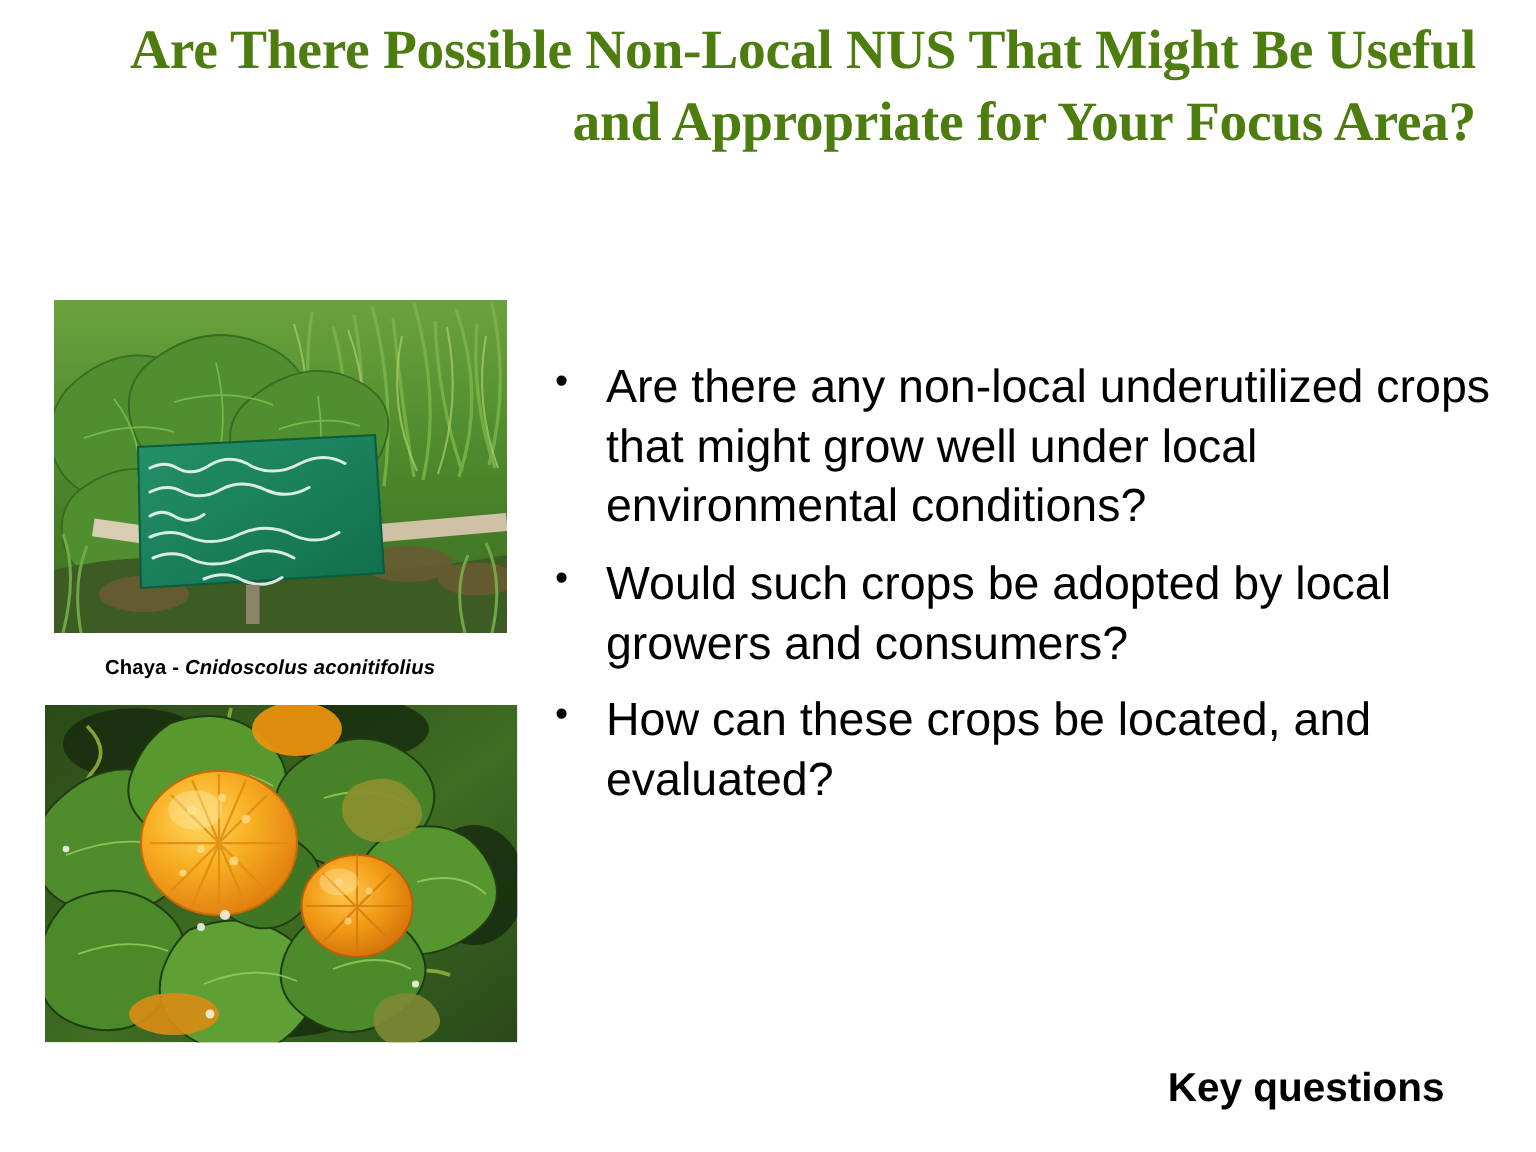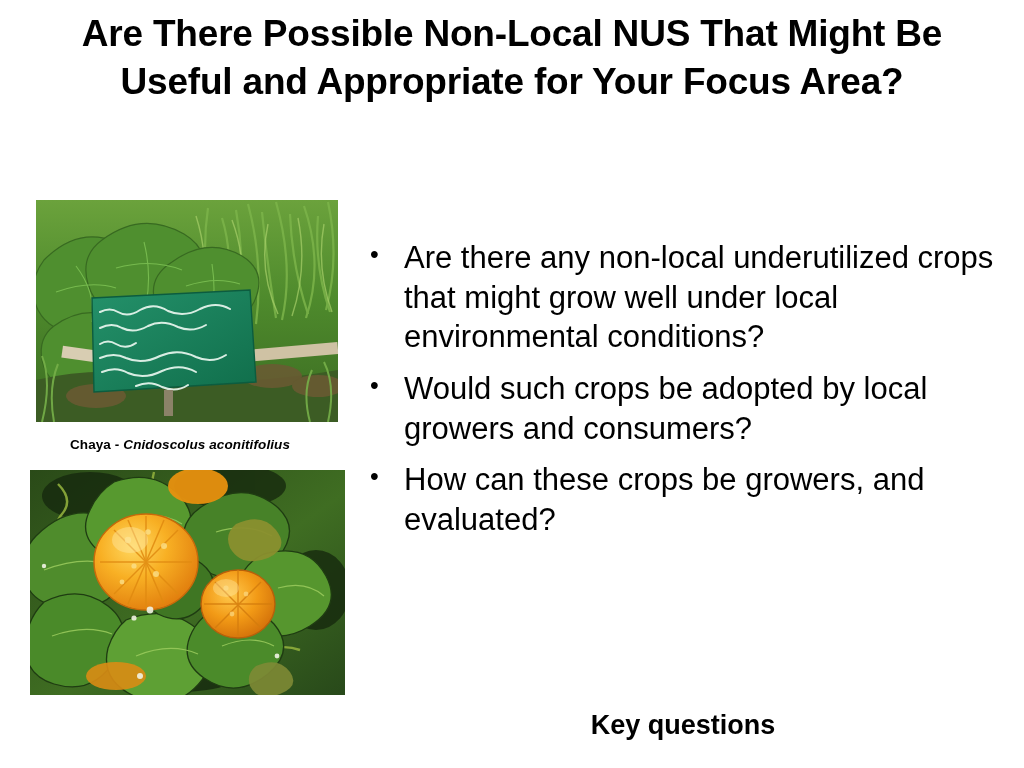--- a/index.html
+++ b/index.html
@@ -22,27 +22,27 @@
     inset: 0;
     background: #ffffff;
   }
 
   
   .slide-title {
     position: absolute;
     left: 40px;
     top: 10px;
     width: 944px;
-    text-align: center;
-    font-family: Liberation Sans, sans-serif;
+    text-align: right;
+    font-family: Liberation Serif, serif;
     font-weight: bold;
     font-size: 37px;
     line-height: 1.30;
     letter-spacing: -0.2px;
-    color: #000000;
+    color: #4d7c0f;
   }
 
   
   .photo-col {
     position: absolute;
     left: 0;
     top: 200px;
     width: 355px;
   }
 
@@ -112,21 +112,21 @@
   .bullet-text {
     flex: 1 1 auto;
   }
 
   
   .key-questions {
     position: absolute;
     left: 403px;
     top: 710px;
     width: 560px;
-    text-align: center;
+    text-align: right;
     font-family: "Liberation Sans", sans-serif;
     font-weight: bold;
     font-size: 27px;
     color: #000000;
   }
 </style>
 </head>
 <body>
 
 <div class="slide">
@@ -345,20 +345,20 @@
       <span class="bullet-text">Are there any non-local underutilized crops that might grow well under local environmental conditions?</span>
     </div>
 
     <div class="bullet-item">
       <span class="bullet-mark">•</span>
       <span class="bullet-text">Would such crops be adopted by local growers and consumers?</span>
     </div>
 
     <div class="bullet-item">
       <span class="bullet-mark">•</span>
-      <span class="bullet-text">How can these crops be growers, and evaluated?</span>
+      <span class="bullet-text">How can these crops be located, and evaluated?</span>
     </div>
 
   </div>
 
   <div class="key-questions">Key questions</div>
 
 </div>
 
 </body></html>

